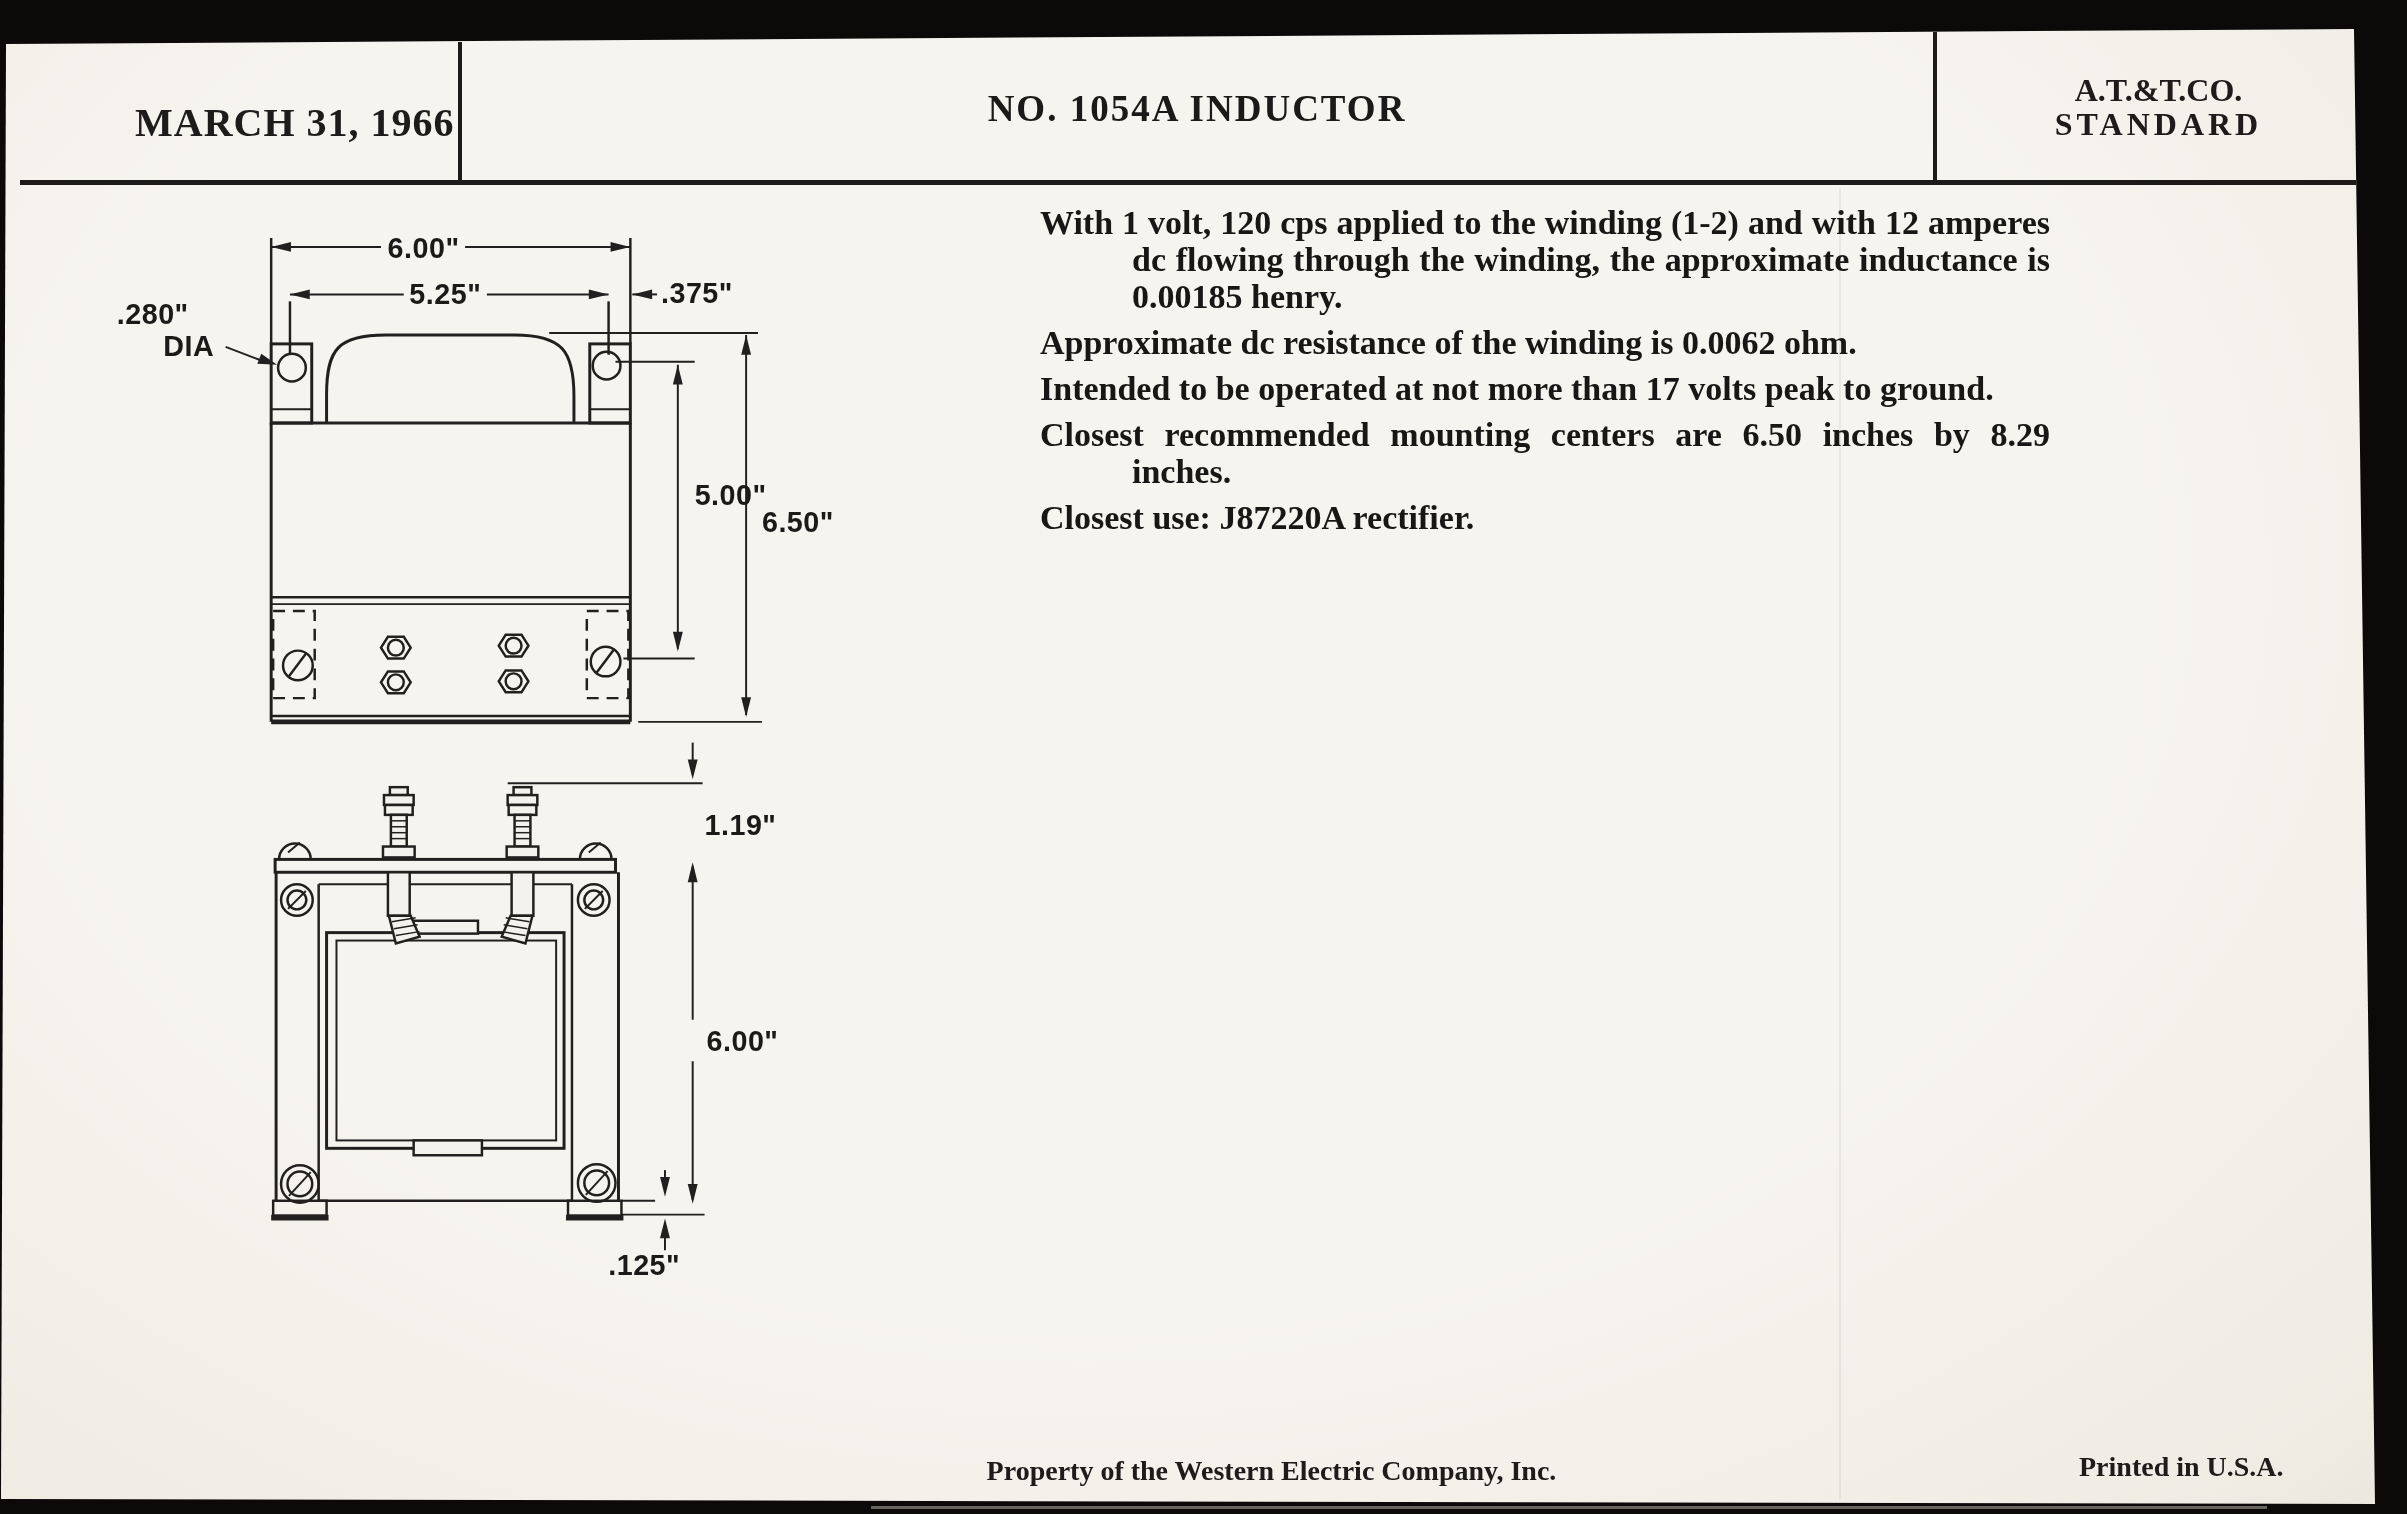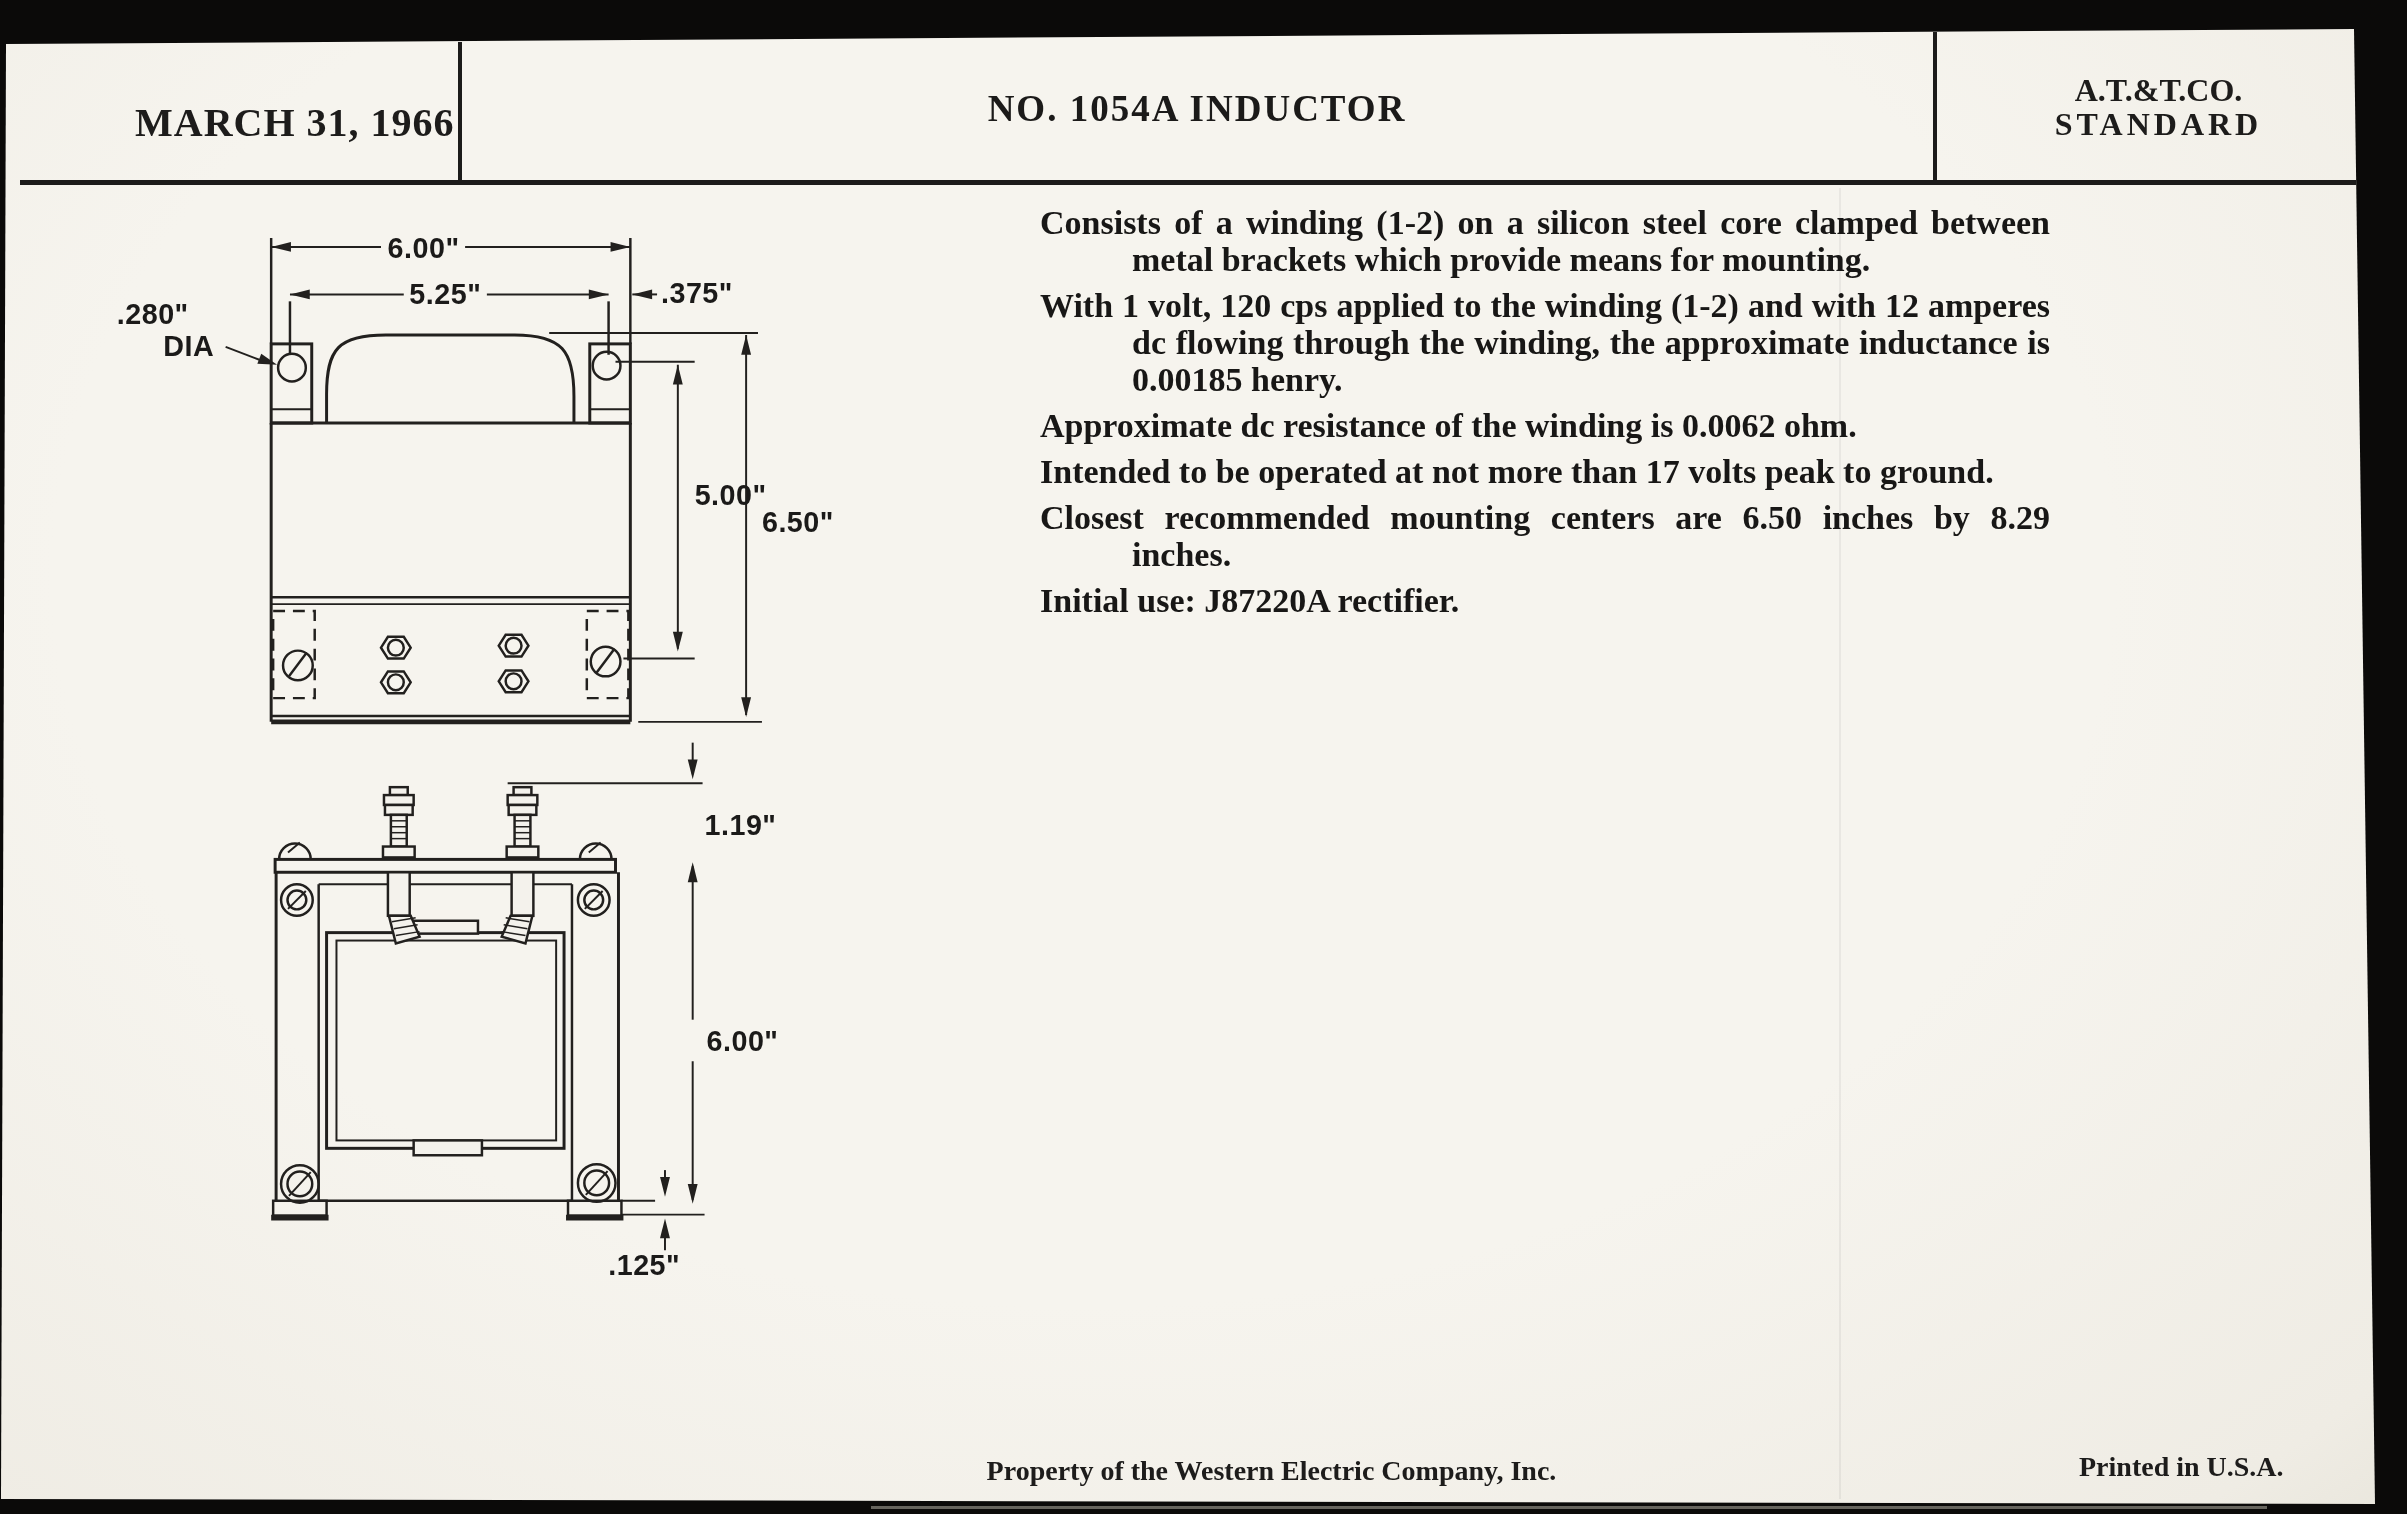--- a/index.html
+++ b/index.html
@@ -66,26 +66,25 @@
   <div class="vrule v1"></div>
   <div class="hdr-title">NO. 1054A INDUCTOR</div>
   <div class="vrule v2"></div>
   <div class="hdr-org">
     <div class="l1">A.T.&amp;T.CO.</div>
     <div class="l2">STANDARD</div>
   </div>
   <div class="hrule"></div>
 
   <div class="desc">
-    <p>Consists of a winding (1-2) on a silicon steel core clamped between metal brackets which provide means for mounting.</p>
     <p>With 1 volt, 120 cps applied to the winding (1-2) and with 12 amperes dc flowing through the winding, the approximate inductance is 0.00185 henry.</p>
     <p>Approximate dc resistance of the winding is 0.0062 ohm.</p>
     <p>Intended to be operated at not more than 17 volts peak to ground.</p>
     <p>Closest recommended mounting centers are 6.50 inches by 8.29 inches.</p>
-    <p>Initial use: J87220A rectifier.</p>
+    <p>Closest use: J87220A rectifier.</p>
   </div>
 
   <svg class="drawing" width="752" height="1053" viewBox="100 232 760 1064">
 
     <g stroke="#22201e" fill="none" stroke-width="2.5">
 
       <line x1="274" y1="240" x2="274" y2="347"></line>
       <line x1="637" y1="240" x2="637" y2="347"></line>
       <line x1="274" y1="249" x2="385" y2="249" stroke-width="2"></line>
       <line x1="470" y1="249" x2="637" y2="249" stroke-width="2"></line>

